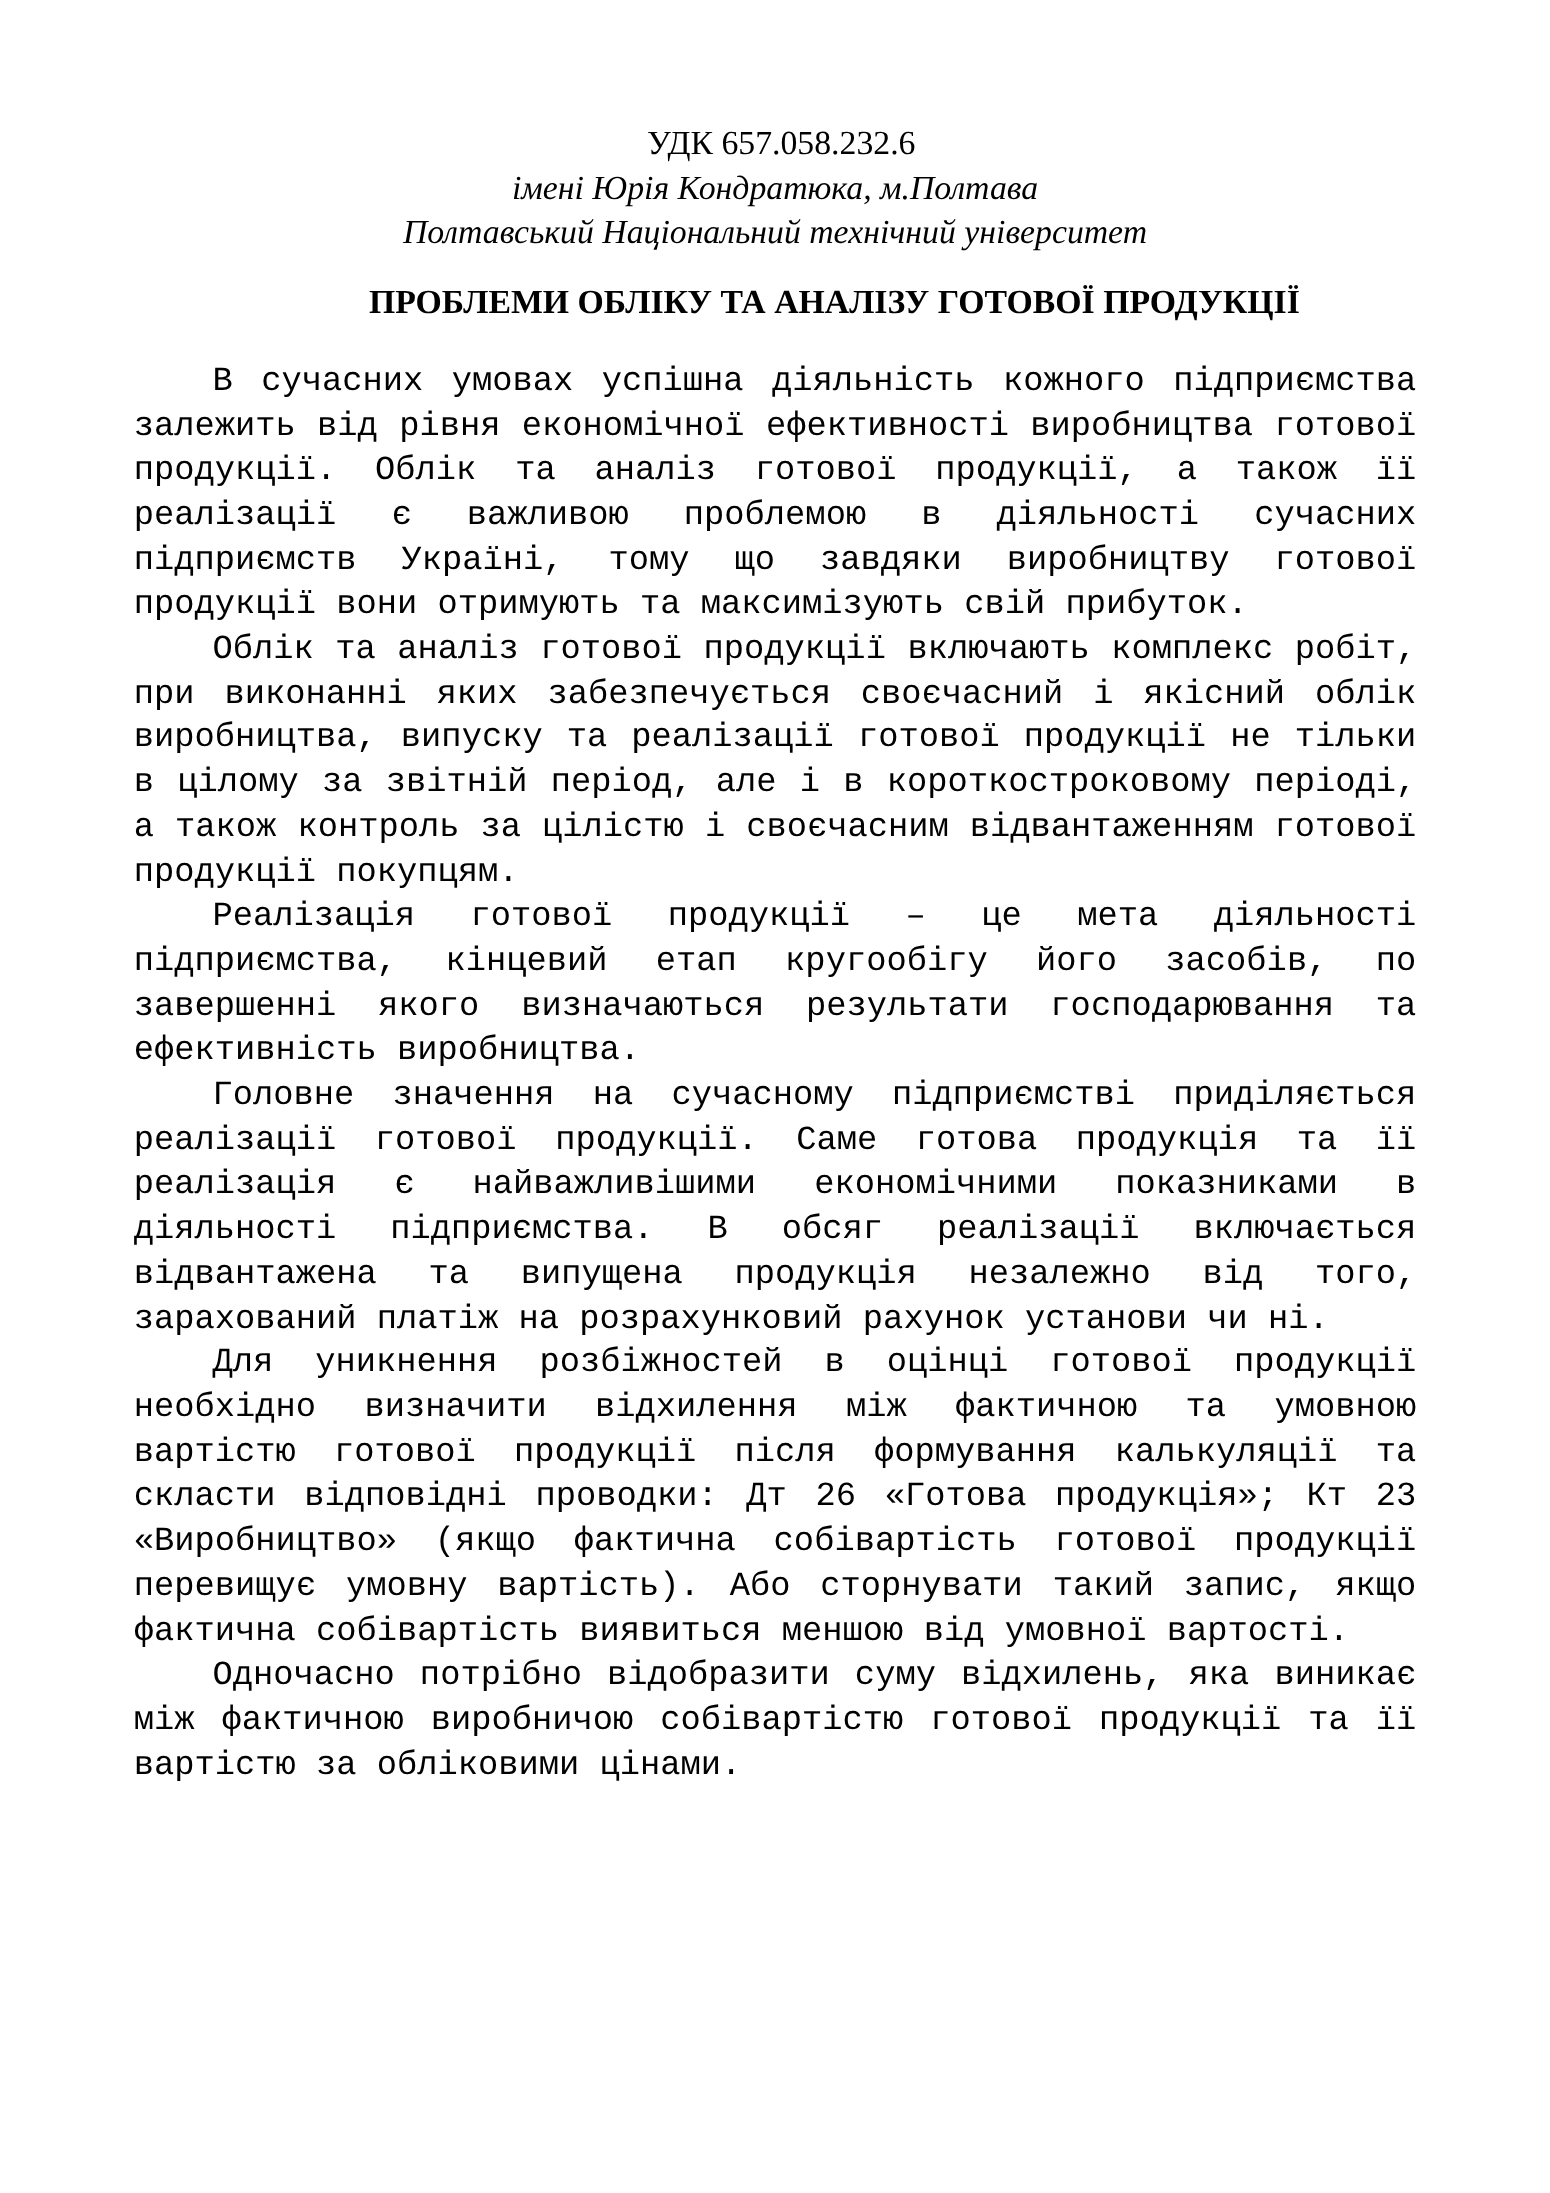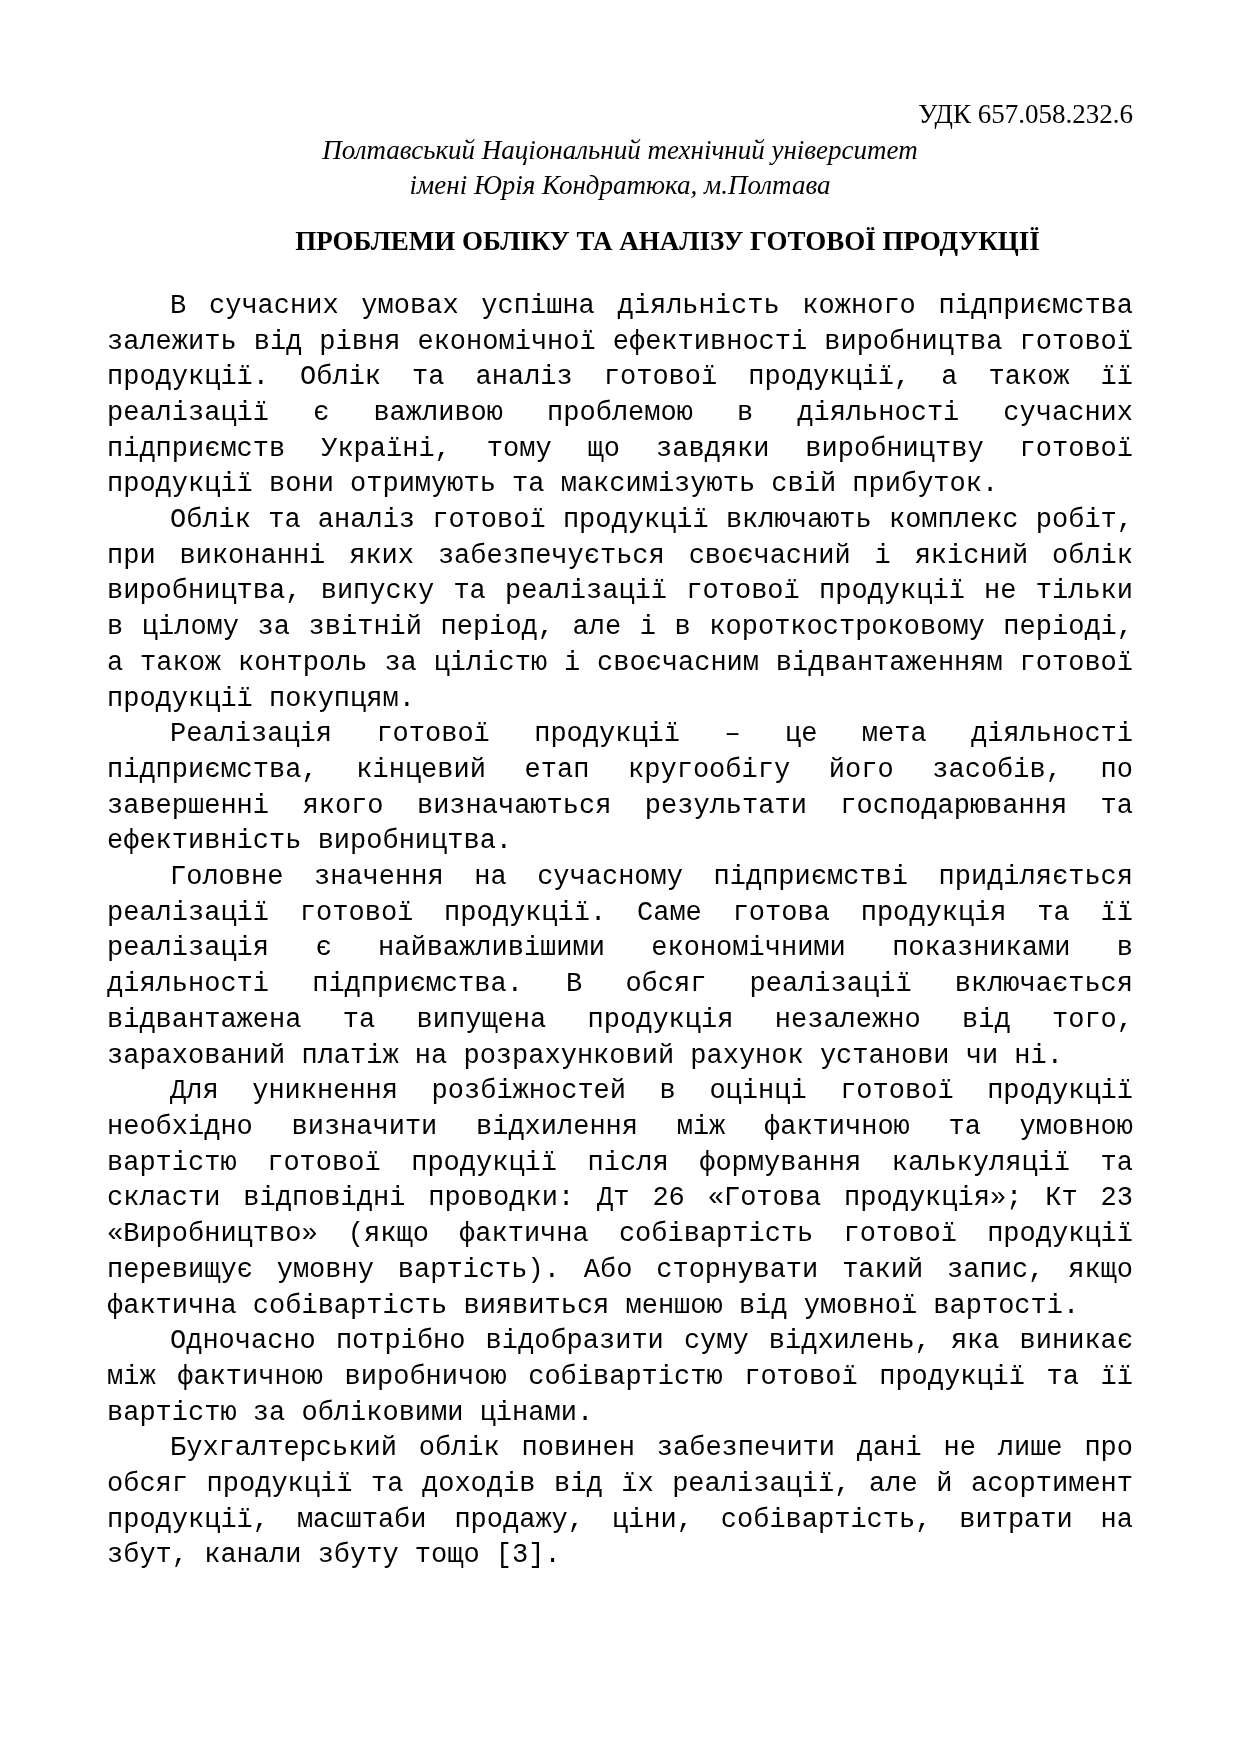--- a/index.html
+++ b/index.html
@@ -15,21 +15,21 @@
     background: #ffffff;
     color: #000000;
     font-family: "Liberation Serif", "DejaVu Serif", serif;
     font-size: 27px;
     line-height: 35.7px;
     box-sizing: border-box;
     padding: 97px 107px 0 107px;
     overflow: hidden;
   }
   .udk {
-    text-align: right;
+    text-align: center;
     margin: 0 0 0 10px;
   }
   .author-line {
     text-align: center;
     margin: 0;
   }
   .affiliation-line {
     text-align: center;
     font-style: italic;
     margin: 0;
@@ -49,31 +49,30 @@
 </style>
 </head>
 <body>
 
 <div class="page">
 
   <p class="udk">УДК 657.058.232.6</p>
 
 
   <div>
+    <p class="affiliation-line">імені Юрія Кондратюка, м.Полтава</p>
     <p class="affiliation-line">Полтавський Національний технічний університет</p>
-    <p class="affiliation-line">імені Юрія Кондратюка, м.Полтава</p>
   </div>
 
   <div class="title">
     <div>ПРОБЛЕМИ ОБЛІКУ ТА АНАЛІЗУ ГОТОВОЇ ПРОДУКЦІЇ</div>
   </div>
 
   <div class="body-text">
     <p>В сучасних умовах успішна діяльність кожного підприємства залежить від рівня економічної ефективності виробництва готової продукції. Облік та аналіз готової продукції, а також її реалізації є важливою проблемою в діяльності сучасних підприємств Україні, тому що завдяки виробництву готової продукції вони отримують та максимізують свій прибуток.</p>
     <p>Облік та аналіз готової продукції включають комплекс робіт, при виконанні яких забезпечується своєчасний і якісний облік виробництва, випуску та реалізації готової продукції не тільки в цілому за звітній період, але і в короткостроковому періоді, а також контроль за цілістю і своєчасним відвантаженням готової продукції покупцям.</p>
     <p>Реалізація готової продукції – це мета діяльності підприємства, кінцевий етап кругообігу його засобів, по завершенні якого визначаються результати господарювання та ефективність виробництва.</p>
     <p>Головне значення на сучасному підприємстві приділяється реалізації готової продукції. Саме готова продукція та її реалізація є найважливішими економічними показниками в діяльності підприємства. В обсяг реалізації включається відвантажена та випущена продукція незалежно від того, зарахований платіж на розрахунковий рахунок установи чи ні.</p>
     <p>Для уникнення розбіжностей в оцінці готової продукції необхідно визначити відхилення між фактичною та умовною вартістю готової продукції після формування калькуляції та скласти відповідні проводки: Дт 26 «Готова продукція»; Кт 23 «Виробництво» (якщо фактична собівартість готової продукції перевищує умовну вартість). Або сторнувати такий запис, якщо фактична собівартість виявиться меншою від умовної вартості.</p>
     <p>Одночасно потрібно відобразити суму відхилень, яка виникає між фактичною виробничою собівартістю готової продукції та її вартістю за обліковими цінами.</p>
-    <p>Бухгалтерський облік повинен забезпечити дані не лише про обсяг продукції та доходів від їх реалізації, але й асортимент продукції, масштаби продажу, ціни, собівартість, витрати на збут, канали збуту тощо [3].</p>
   </div>
 
 </div>
 
 </body></html>

